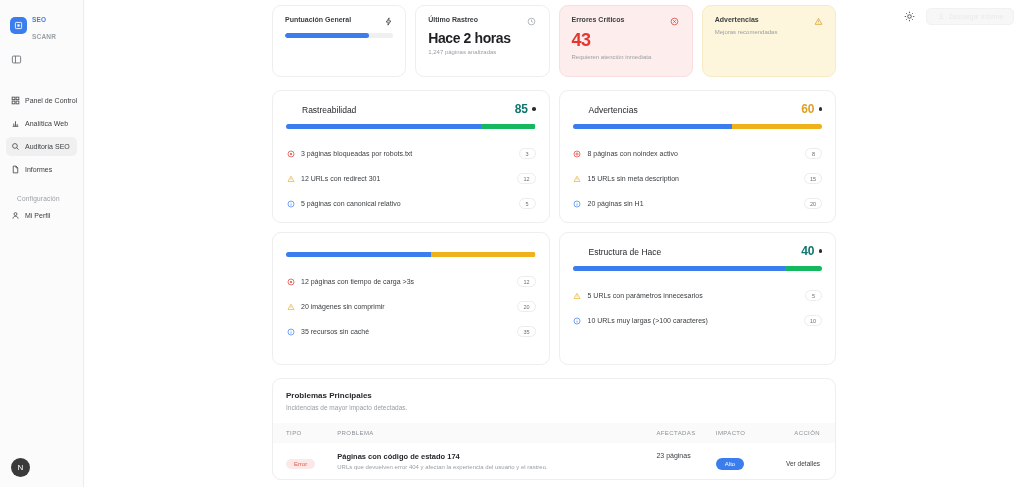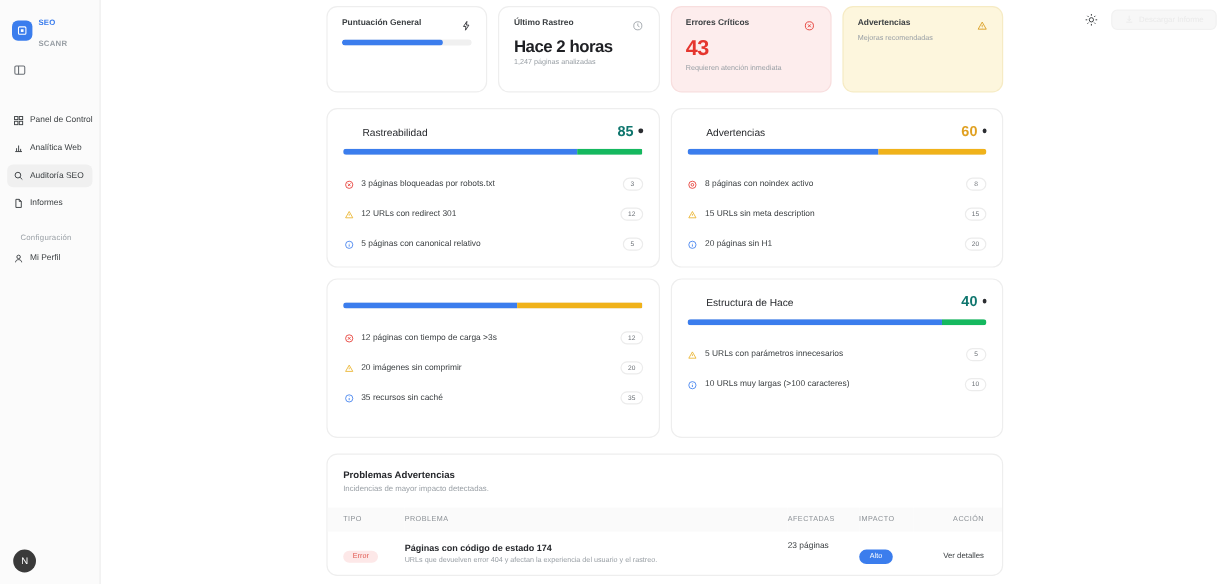--- a/index.html
+++ b/index.html
@@ -514,21 +514,21 @@
               </span>
               <span class="issue-text">10 URLs muy largas (&gt;100 caracteres)</span>
               <span class="issue-count">10</span>
             </div>
           </div>
         </div>
 
       </section>
 
       <section class="table-card">
-        <div class="tc-title">Problemas Advertencias</div>
+        <div class="tc-title">Problemas Principales</div>
         <div class="tc-sub">Incidencias de mayor impacto detectadas.</div>
         <table class="tbl">
           <thead>
             <tr>
               <th>TIPO</th>
               <th>PROBLEMA</th>
               <th class="num">AFECTADAS</th>
               <th class="num">IMPACTO</th>
               <th class="act">ACCIÓN</th>
             </tr>

